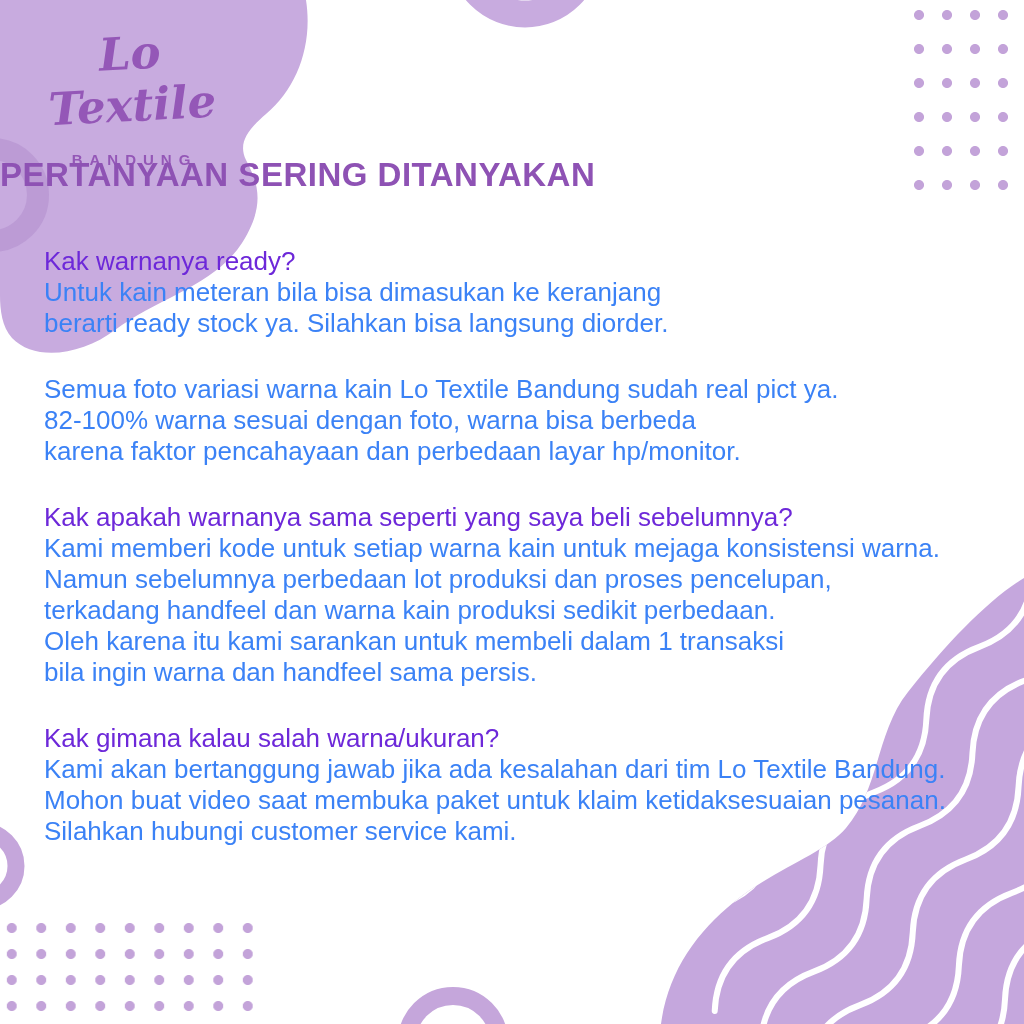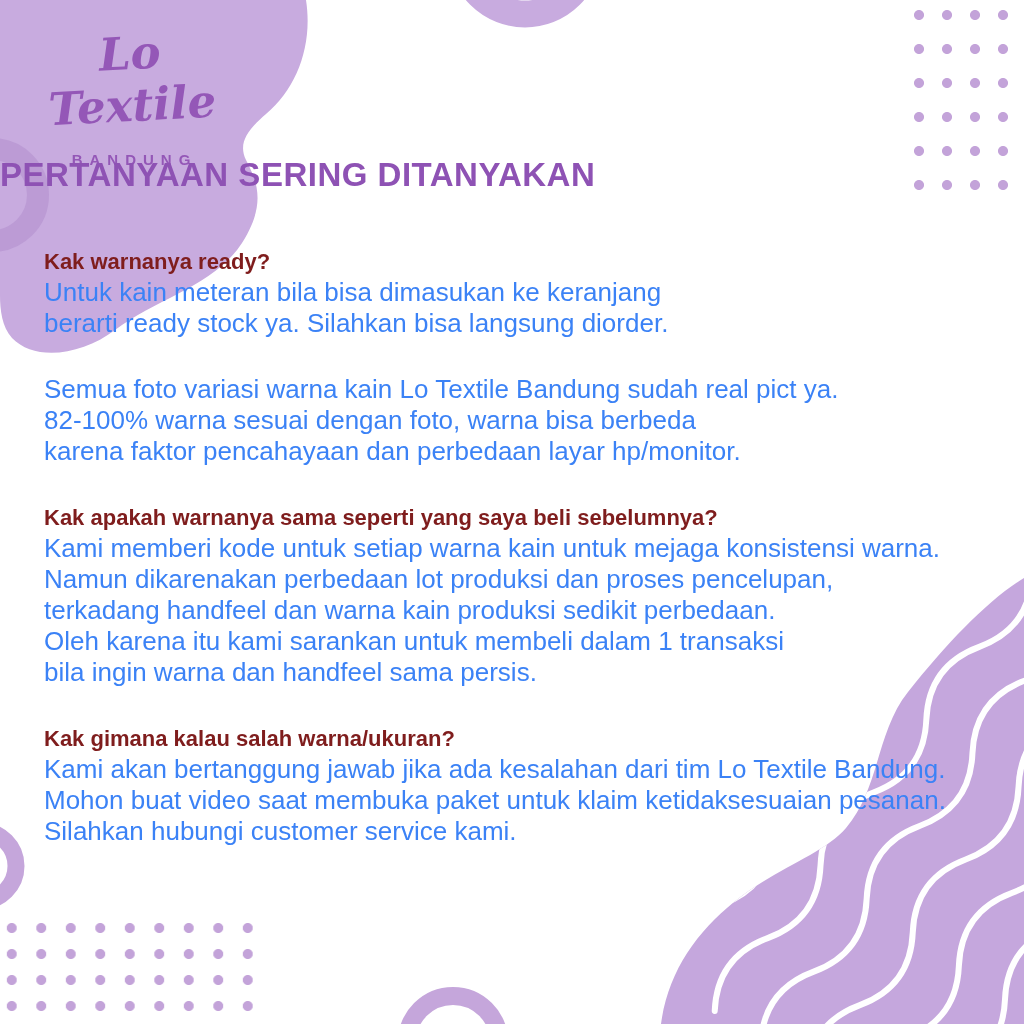--- a/index.html
+++ b/index.html
@@ -27,22 +27,22 @@
   }
   
   .page-title{
     position:absolute;left:0;top:156px;width:1024px;z-index:2;
     font-size:33px;font-weight:800;letter-spacing:0.5px;color:#8e52b4;
   }
   
   .faq{position:absolute;left:44px;top:246px;z-index:2;}
   .faq section{margin:0 0 35px 0;}
   .faq h3{
-    margin:0;font-size:22px;line-height:31px;font-weight:700;
-    color:#7f1d1d;white-space:nowrap;
+    margin:0;font-size:26px;line-height:31px;font-weight:400;
+    color:#6d28d9;white-space:nowrap;
   }
   .faq p{
     margin:0;font-size:26px;line-height:31px;font-weight:400;
     color:#3b82f6;white-space:nowrap;
   }
 </style>
 </head>
 <body>
 
 <div class="canvas">
@@ -110,21 +110,21 @@
 
     <section>
       <p>Semua foto variasi warna kain Lo Textile Bandung sudah real pict ya.</p>
       <p>82-100% warna sesuai dengan foto, warna bisa berbeda</p>
       <p>karena faktor pencahayaan dan perbedaan layar hp/monitor.</p>
     </section>
 
     <section>
       <h3>Kak apakah warnanya sama seperti yang saya beli sebelumnya?</h3>
       <p>Kami memberi kode untuk setiap warna kain untuk mejaga konsistensi warna.</p>
-      <p>Namun dikarenakan perbedaan lot produksi dan proses pencelupan,</p>
+      <p>Namun sebelumnya perbedaan lot produksi dan proses pencelupan,</p>
       <p>terkadang handfeel dan warna kain produksi sedikit perbedaan.</p>
       <p>Oleh karena itu kami sarankan untuk membeli dalam 1 transaksi</p>
       <p>bila ingin warna dan handfeel sama persis.</p>
     </section>
 
     <section>
       <h3>Kak gimana kalau salah warna/ukuran?</h3>
       <p>Kami akan bertanggung jawab jika ada kesalahan dari tim Lo Textile Bandung.</p>
       <p>Mohon buat video saat membuka paket untuk klaim ketidaksesuaian pesanan.</p>
       <p>Silahkan hubungi customer service kami.</p>

